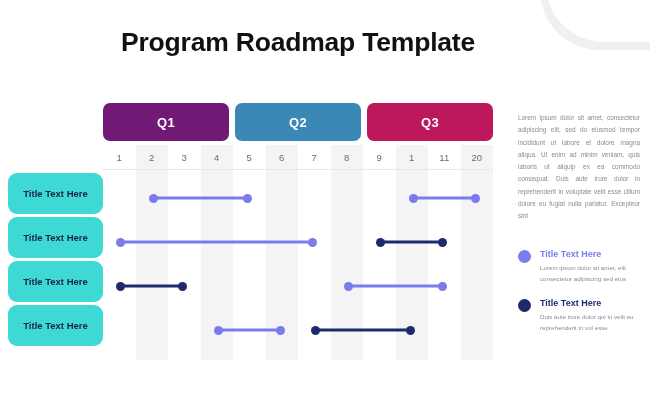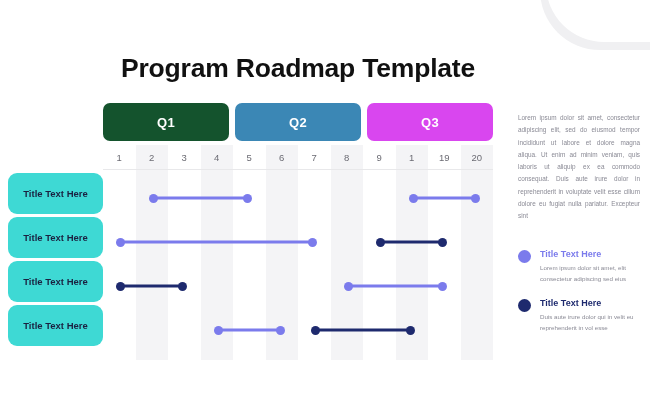--- a/index.html
+++ b/index.html
@@ -32,21 +32,21 @@
     right: -46px;
     width: 150px;
     height: 120px;
     border-radius: 0 0 0 58px;
     background: #ffffff;
     z-index: 1;
   }
 
   .page-title {
     position: absolute;
-    top: 53px;
+    top: 27px;
     left: 0;
     width: 596px;
     text-align: center;
     font-size: 26.5px;
     font-weight: bold;
     color: #111111;
     letter-spacing: -0.2px;
     z-index: 3;
   }
 
@@ -209,36 +209,36 @@
 
 <div class="labels">
     <div class="label-box" style="background: rgb(62, 217, 212);">Title Text Here</div>
     <div class="label-box" style="background: rgb(62, 217, 212);">Title Text Here</div>
     <div class="label-box" style="background: rgb(62, 217, 212);">Title Text Here</div>
     <div class="label-box" style="background: rgb(62, 217, 212);">Title Text Here</div>
   </div>
 
 <div class="chart">
   <div class="quarters">
-      <div class="quarter" style="background: #14532d;">Q1</div>
+      <div class="quarter" style="background: #701a75;">Q1</div>
       <div class="quarter" style="background: rgb(59, 135, 181);">Q2</div>
-      <div class="quarter" style="background: #d946ef; text-align: center;">Q3</div>
+      <div class="quarter" style="background: #be185d; text-align: center;">Q3</div>
     </div>
   <div class="months">
       <div class="month">1</div>
       <div class="month shaded">2</div>
       <div class="month">3</div>
       <div class="month shaded">4</div>
       <div class="month">5</div>
       <div class="month shaded">6</div>
       <div class="month">7</div>
       <div class="month shaded">8</div>
       <div class="month">9</div>
       <div class="month shaded">1</div>
-      <div class="month">19</div>
+      <div class="month">11</div>
       <div class="month shaded">20</div>
     </div>
   <div class="grid-wrap">
     <div class="grid-cols">
         <div class="grid-col"></div>
         <div class="grid-col shaded"></div>
         <div class="grid-col"></div>
         <div class="grid-col shaded"></div>
         <div class="grid-col"></div>
         <div class="grid-col shaded"></div>

